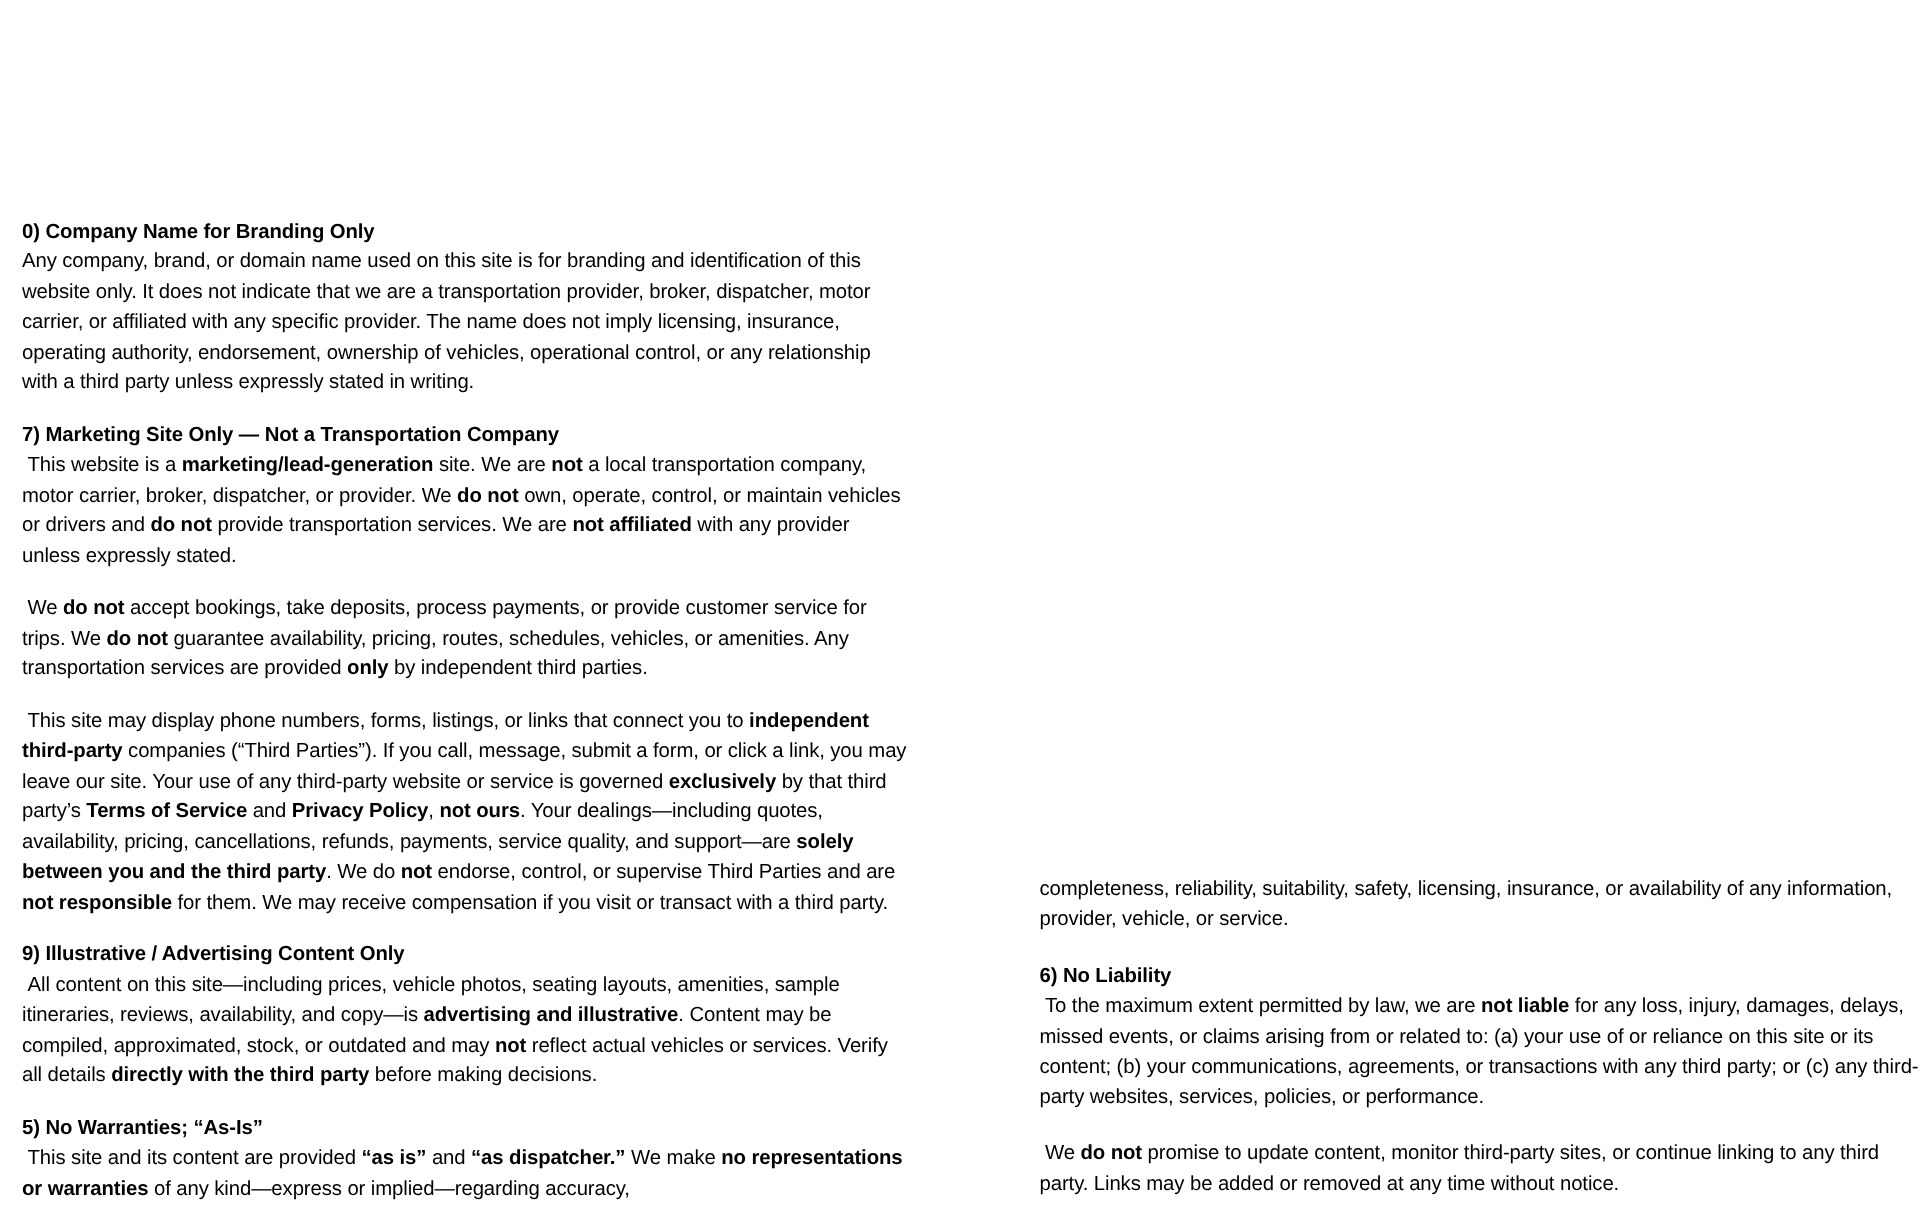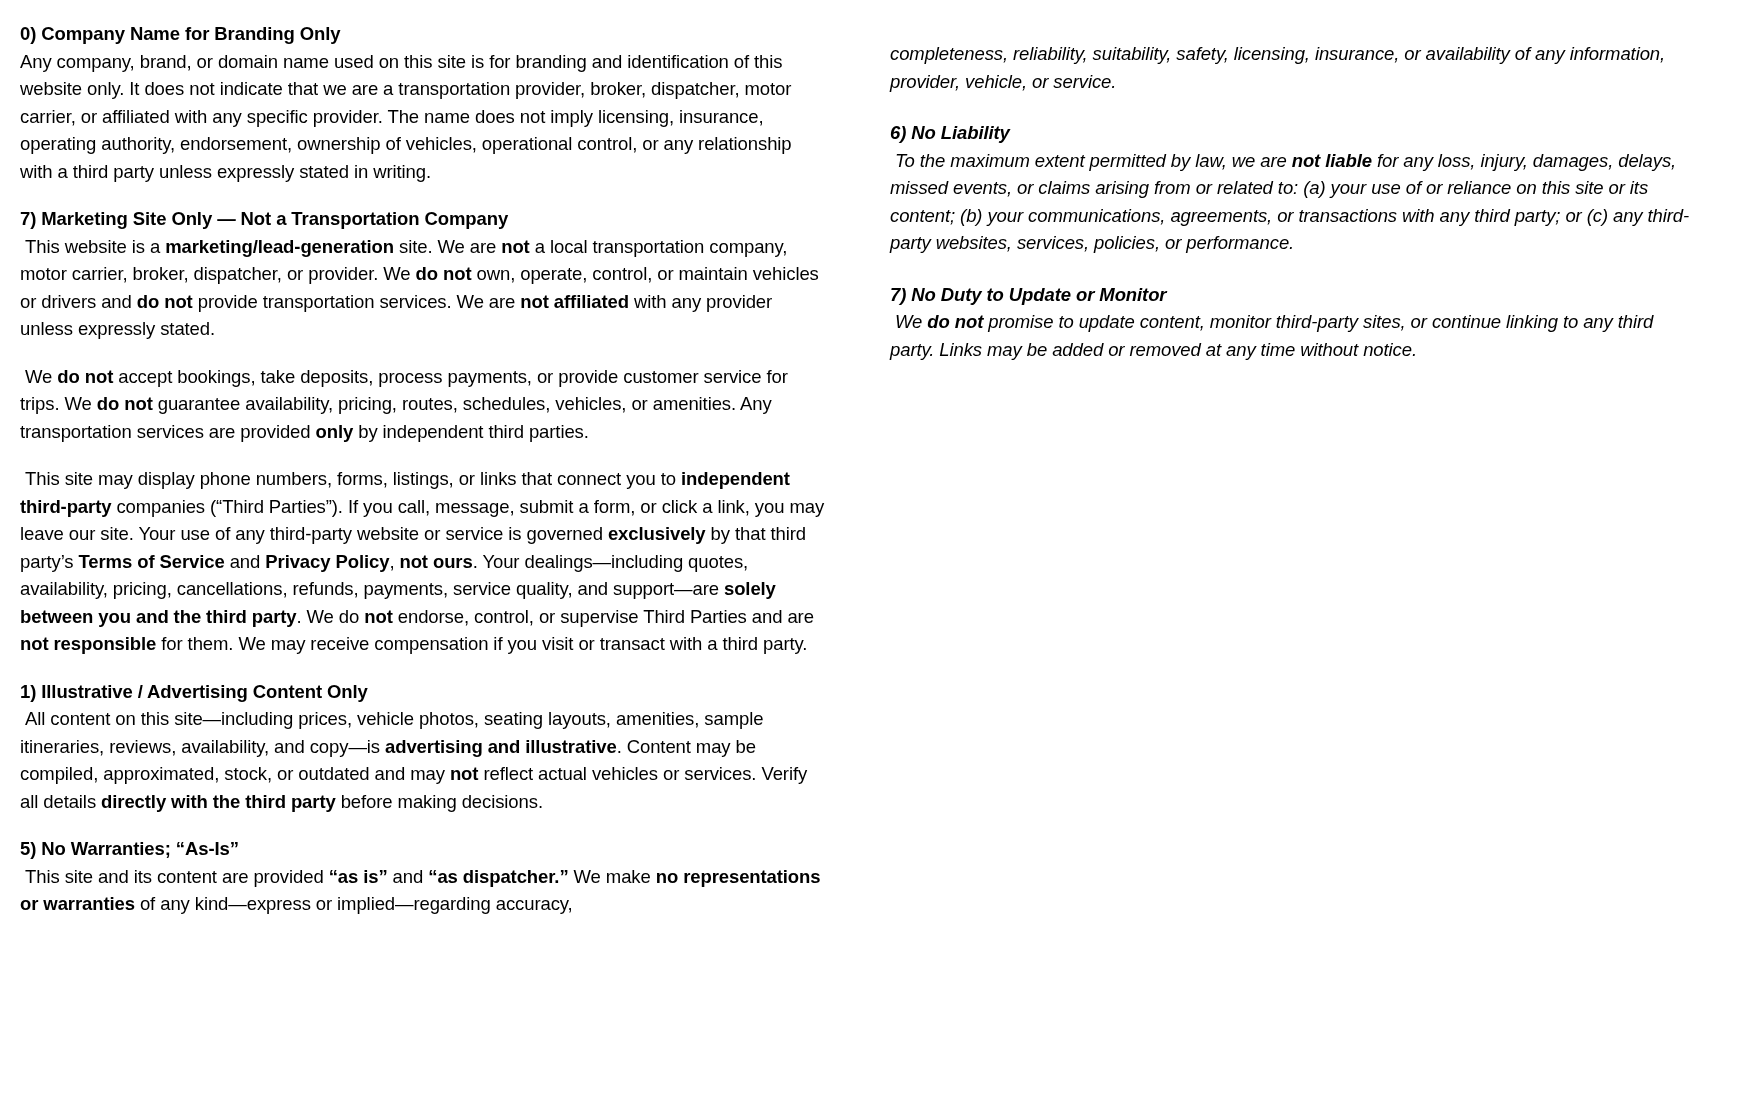--- a/index.html
+++ b/index.html
@@ -7,35 +7,34 @@
   body {
     width: 1752px;
     height: 1113px;
     background: #ffffff;
     overflow: hidden;
     font-family: "Liberation Sans", "DejaVu Sans", sans-serif;
     color: #000000;
   }
   .page {
     display: flex;
-    align-items: flex-start;
+    align-items: flex-end;
     padding: 20px 0 0 20px;
     width: 1752px;
     height: 1113px;
   }
   .column {
     width: 806px;
     font-size: 18.5px;
     line-height: 27.5px;
     letter-spacing: -0.1px;
   }
   .column-right {
-    margin-left: 64px;
+    margin-left: 119px;
     padding-top: 20px;
-    font-style: italic;
   }
   .block { margin-bottom: 20px; }
   .column-right .block { margin-bottom: 24px; }
   .heading { font-weight: 700; }
   .body { white-space: pre-wrap; }
   .seg-b { font-weight: 700; }
 </style>
 </head>
 <body style="background: rgb(255, 255, 255); color: rgb(0, 0, 0);">
 
@@ -49,34 +48,33 @@
         <div class="heading">7) Marketing Site Only — Not a Transportation Company</div>
         <div class="body"><span> This website is a </span><span class="seg-b">marketing/lead-generation</span><span> site. We are </span><span class="seg-b">not</span><span> a local transportation company, motor carrier, broker, dispatcher, or provider. We </span><span class="seg-b">do not</span><span> own, operate, control, or maintain vehicles or drivers and </span><span class="seg-b">do not</span><span> provide transportation services. We are </span><span class="seg-b">not affiliated</span><span> with any provider unless expressly stated.</span></div>
       </div>
       <div class="block">
         <div class="body"><span> We </span><span class="seg-b">do not</span><span> accept bookings, take deposits, process payments, or provide customer service for trips. We </span><span class="seg-b">do not</span><span> guarantee availability, pricing, routes, schedules, vehicles, or amenities. Any transportation services are provided </span><span class="seg-b">only</span><span> by independent third parties.</span></div>
       </div>
       <div class="block">
         <div class="body"><span> This site may display phone numbers, forms, listings, or links that connect you to </span><span class="seg-b">independent third-party</span><span> companies (“Third Parties”). If you call, message, submit a form, or click a link, you may leave our site. Your use of any third-party website or service is governed </span><span class="seg-b">exclusively</span><span> by that third party’s </span><span class="seg-b">Terms of Service</span><span> and </span><span class="seg-b">Privacy Policy</span><span>, </span><span class="seg-b">not ours</span><span>. Your dealings—including quotes, availability, pricing, cancellations, refunds, payments, service quality, and support—are </span><span class="seg-b">solely between you and the third party</span><span>. We do </span><span class="seg-b">not</span><span> endorse, control, or supervise Third Parties and are </span><span class="seg-b">not responsible</span><span> for them. We may receive compensation if you visit or transact with a third party.</span></div>
       </div>
       <div class="block">
-        <div class="heading">1) Illustrative / Advertising Content Only</div>
+        <div class="heading">9) Illustrative / Advertising Content Only</div>
         <div class="body"><span> All content on this site—including prices, vehicle photos, seating layouts, amenities, sample itineraries, reviews, availability, and copy—is </span><span class="seg-b">advertising and illustrative</span><span>. Content may be compiled, approximated, stock, or outdated and may </span><span class="seg-b">not</span><span> reflect actual vehicles or services. Verify all details </span><span class="seg-b">directly with the third party</span><span> before making decisions.</span></div>
       </div>
       <div class="block">
         <div class="heading">5) No Warranties; “As-Is”</div>
         <div class="body"><span> This site and its content are provided </span><span class="seg-b">“as is”</span><span> and </span><span class="seg-b">“as dispatcher.”</span><span> We make </span><span class="seg-b">no representations or warranties</span><span> of any kind—express or implied—regarding accuracy,</span></div>
       </div>
     </div>
   <div class="column column-right">
       <div class="block">
         <div class="body"><span>completeness, reliability, suitability, safety, licensing, insurance, or availability of any information, provider, vehicle, or service.</span></div>
       </div>
       <div class="block">
         <div class="heading">6) No Liability</div>
         <div class="body"><span> To the maximum extent permitted by law, we are </span><span class="seg-b">not liable</span><span> for any loss, injury, damages, delays, missed events, or claims arising from or related to: (a) your use of or reliance on this site or its content; (b) your communications, agreements, or transactions with any third party; or (c) any third-party websites, services, policies, or performance.</span></div>
       </div>
       <div class="block">
-        <div class="heading">7) No Duty to Update or Monitor</div>
         <div class="body"><span> We </span><span class="seg-b">do not</span><span> promise to update content, monitor third-party sites, or continue linking to any third party. Links may be added or removed at any time without notice.</span></div>
       </div>
     </div>
 </div>
 
 </body></html>

